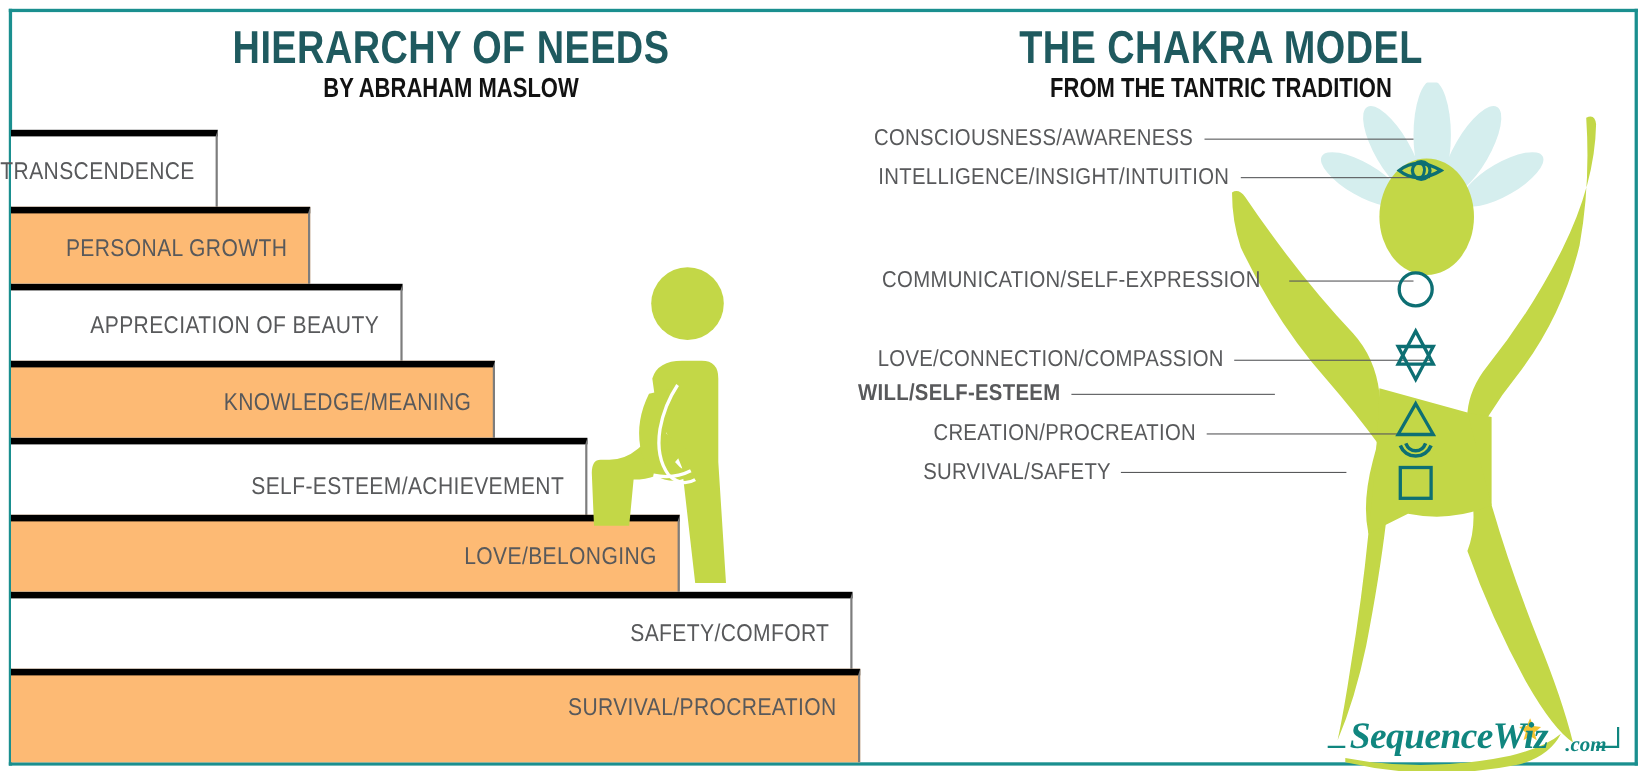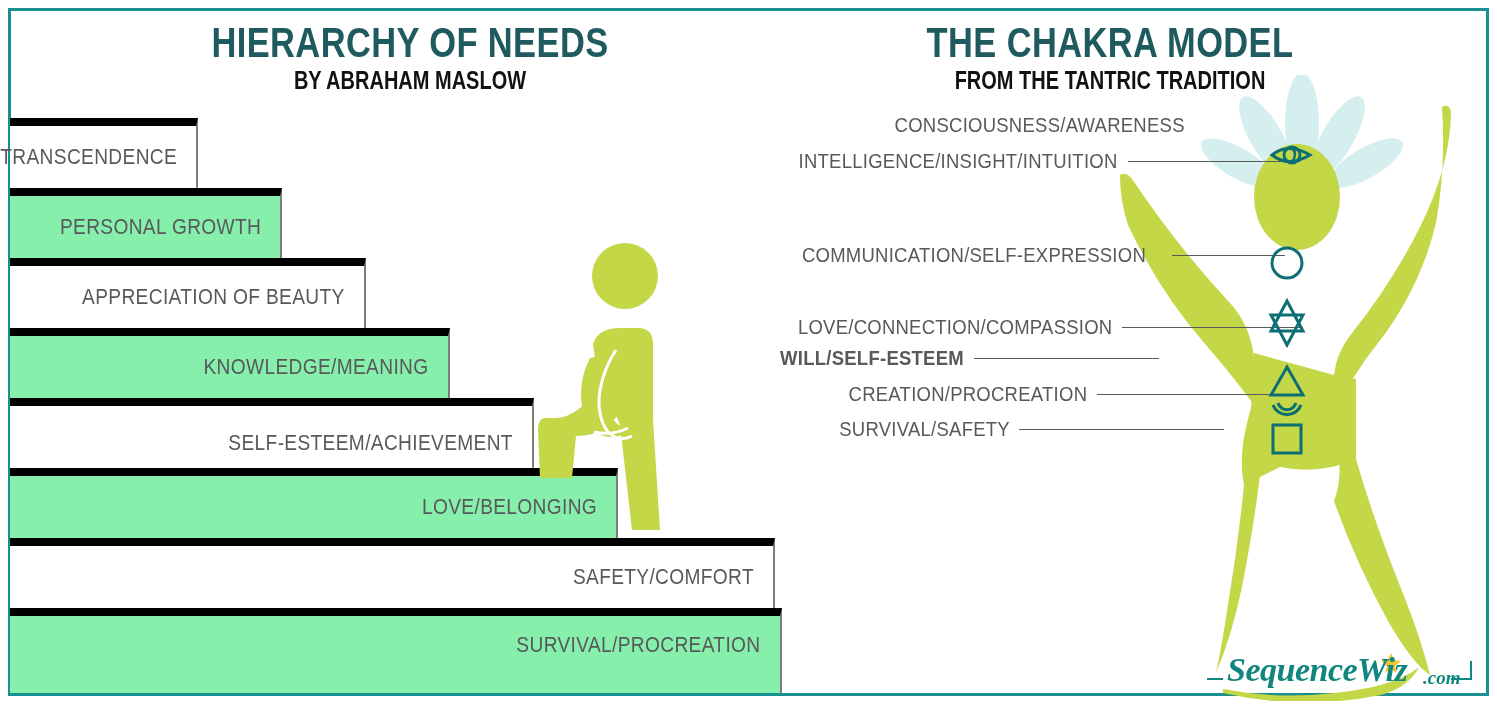--- a/index.html
+++ b/index.html
@@ -57,26 +57,26 @@
   #title-left  { left: 40px;  top: 22px; width: 740px; }
   #title-right { left: 760px; top: 22px; width: 700px; }
 
   
   #stairs { position: absolute; left: 0; top: 0; width: 800px; height: 705px; }
   .step {
     position: absolute;
     left: 10px;
     box-sizing: border-box;
     border-right: 2px solid #7d7d7d;
-    border-top: 8px solid #000000;
+    border-top: 6px solid #000000;
     display: flex;
     align-items: center;
     justify-content: flex-end;
   }
-  .step.shaded { background: #86efac; }
+  .step.shaded { background: #fdba74; }
   .step.plain  { background: #ffffff; }
   .step-label {
     font-family: "Liberation Sans Narrow", "Liberation Sans", sans-serif;
     font-size: 22px;
     color: #58595b;
     letter-spacing: 0.4px;
     white-space: nowrap;
     padding-right: 22px;
     transform: scaleX(0.87);
     transform-origin: right center;
@@ -218,21 +218,21 @@
                  Q112 560 122 512 Q134 450 140 400 L140 300 Z"></path>
 
         <path d="M214 300 Q208 336 216 368 Q224 400 214 426
                  Q236 488 268 546 Q292 588 310 600
                  Q300 560 278 506 Q252 440 236 384 L236 304 Z"></path>
 
         <path d="M134 278 L214 300 L236 384 Q200 400 160 392 L124 410 Q132 340 134 278 Z"></path>
       </g>
     </svg>
 
-    <div class="chakra-row" style="left:15px; top:115px; width:530px; justify-content:flex-end;flex-direction:column;">
+    <div class="chakra-row" style="left:15px; top:115px; width:530px; justify-content:flex-end;">
       <span class="chakra-label">CONSCIOUSNESS/AWARENESS</span>
       <span class="leader" style="width:230px;"></span>
     </div>
 
     <div class="chakra-row" style="left:15px; top:150px; width:545px; justify-content:flex-end;">
       <span class="chakra-label">INTELLIGENCE/INSIGHT/INTUITION</span>
       <span class="leader" style="width:228px;"></span>
     </div>
 
     <div class="chakra-row" style="left:15px; top:244px; width:530px; justify-content:flex-end;gap:16px;">

